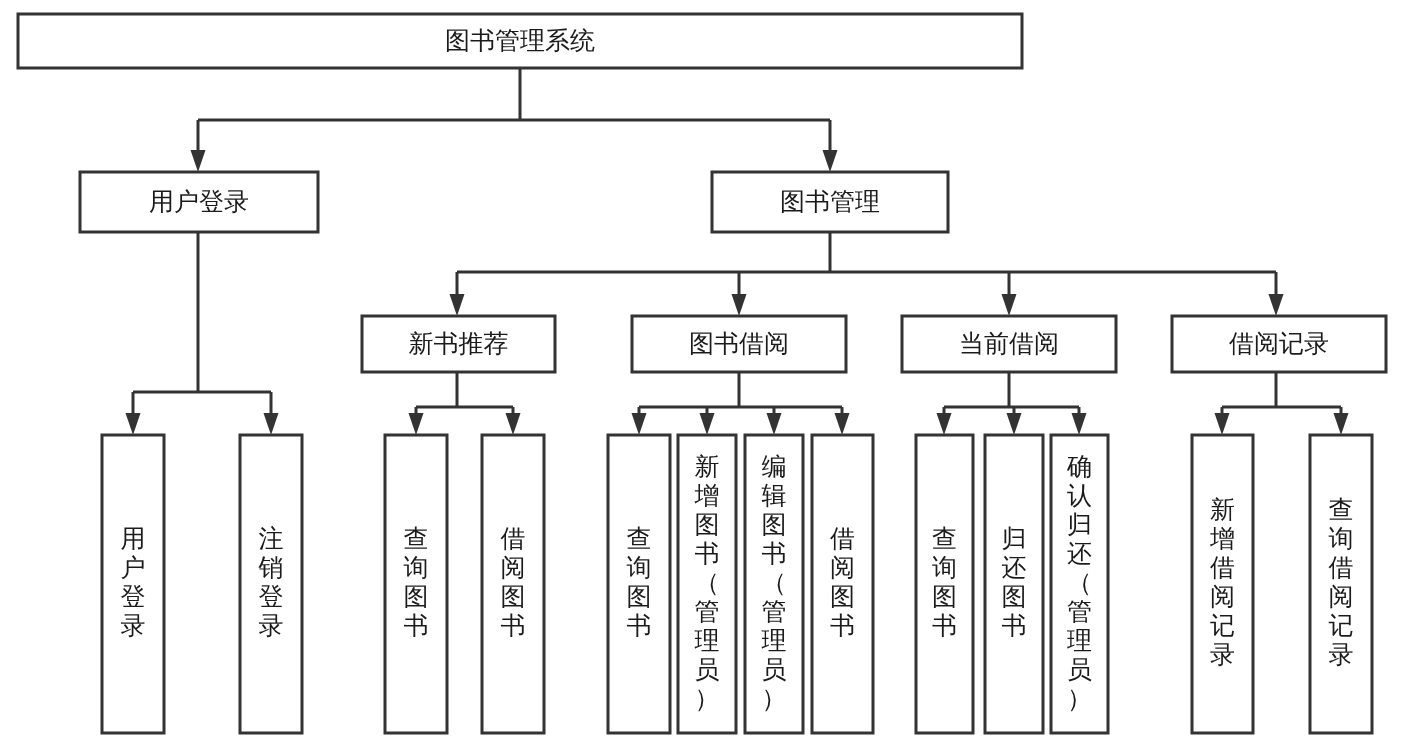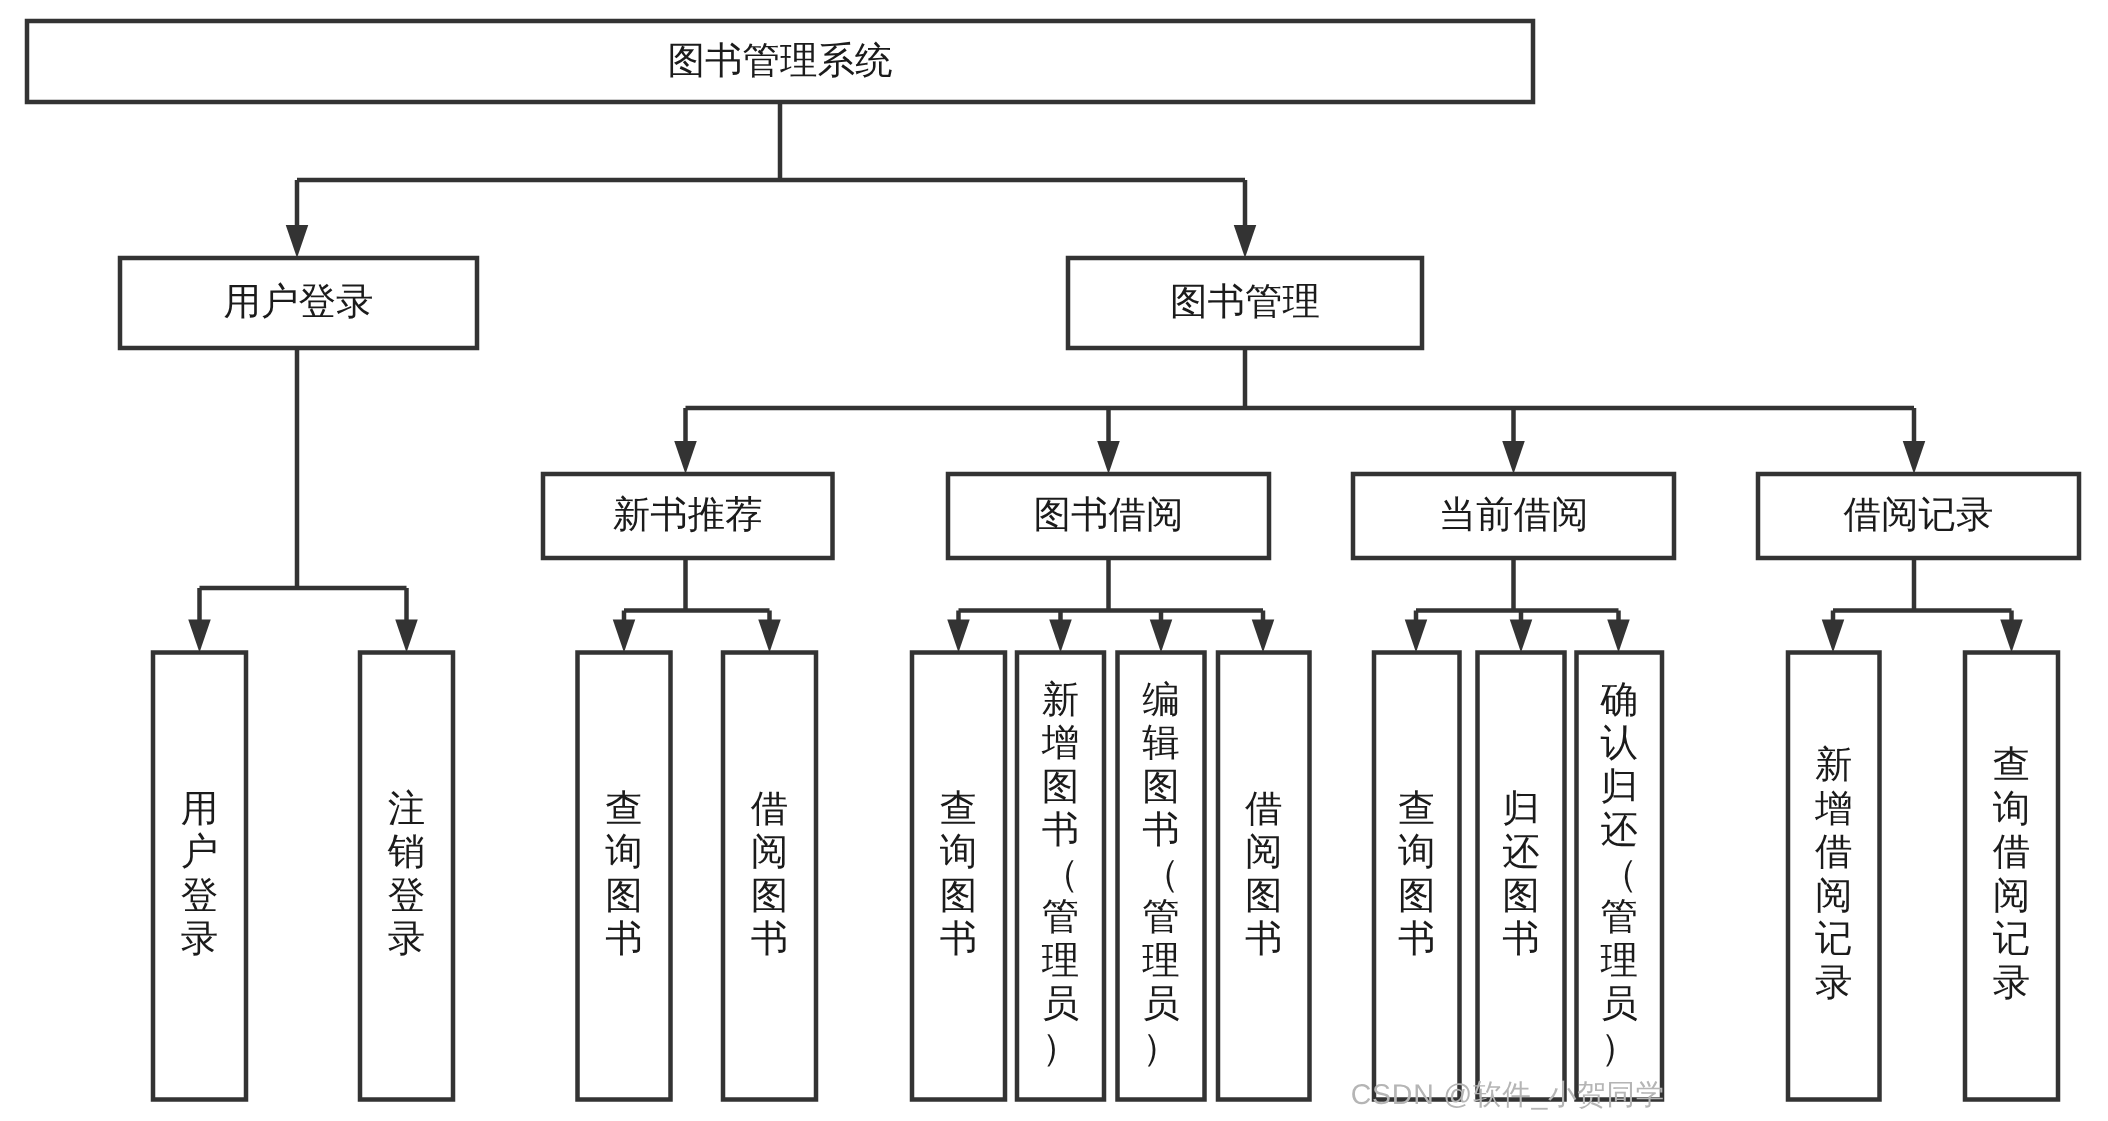--- a/index.html
+++ b/index.html
@@ -276,14 +276,13 @@
           <rect x="1310" y="435" width="62" height="298" class="node-box"></rect>
           <text x="1341" y="511.5" class="node-label-v-char">查</text>
           <text x="1341" y="540.5" class="node-label-v-char">询</text>
           <text x="1341" y="569.5" class="node-label-v-char">借</text>
           <text x="1341" y="598.5" class="node-label-v-char">阅</text>
           <text x="1341" y="627.5" class="node-label-v-char">记</text>
           <text x="1341" y="656.5" class="node-label-v-char">录</text>
         </g>
       </g>
   </svg>
-  <div class="watermark-text">CSDN @软件_小贺同学</div>
 </div>
 
 </body></html>

